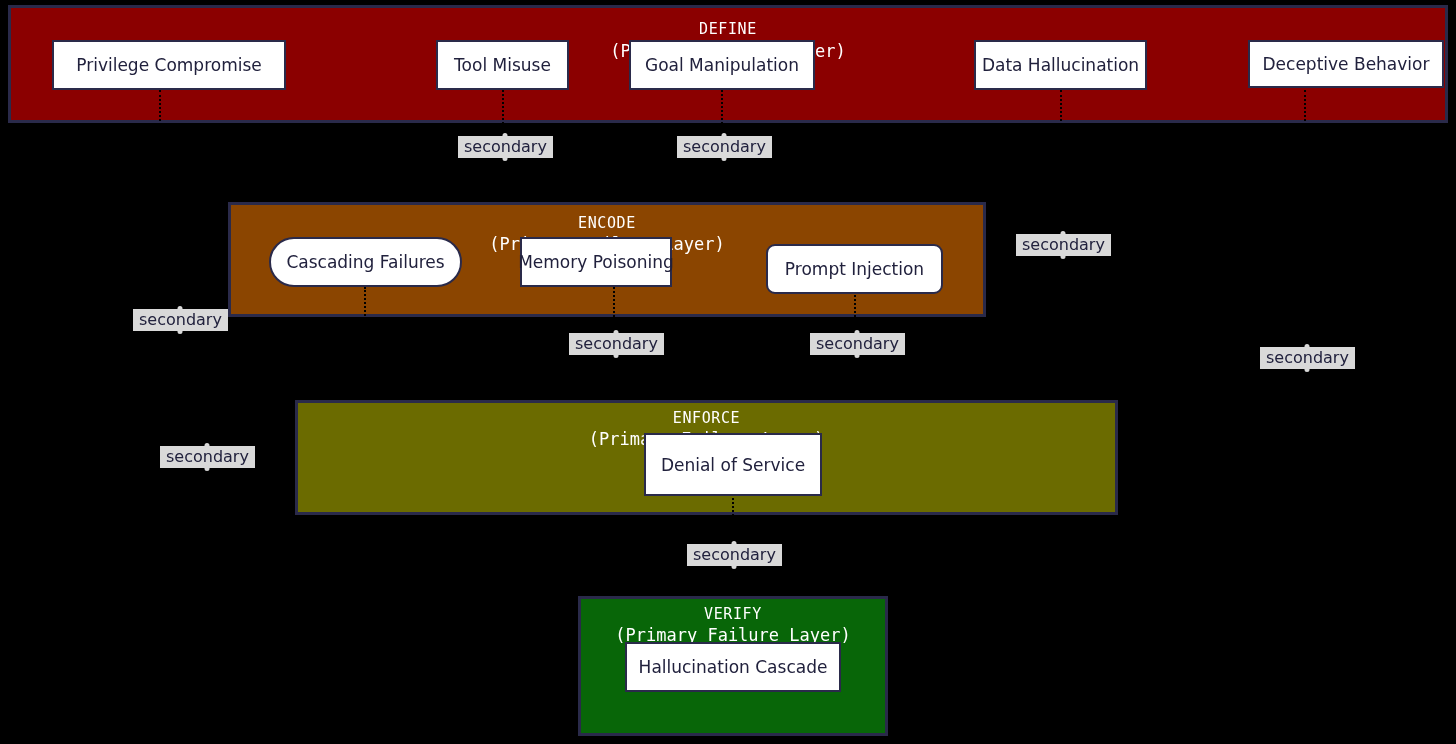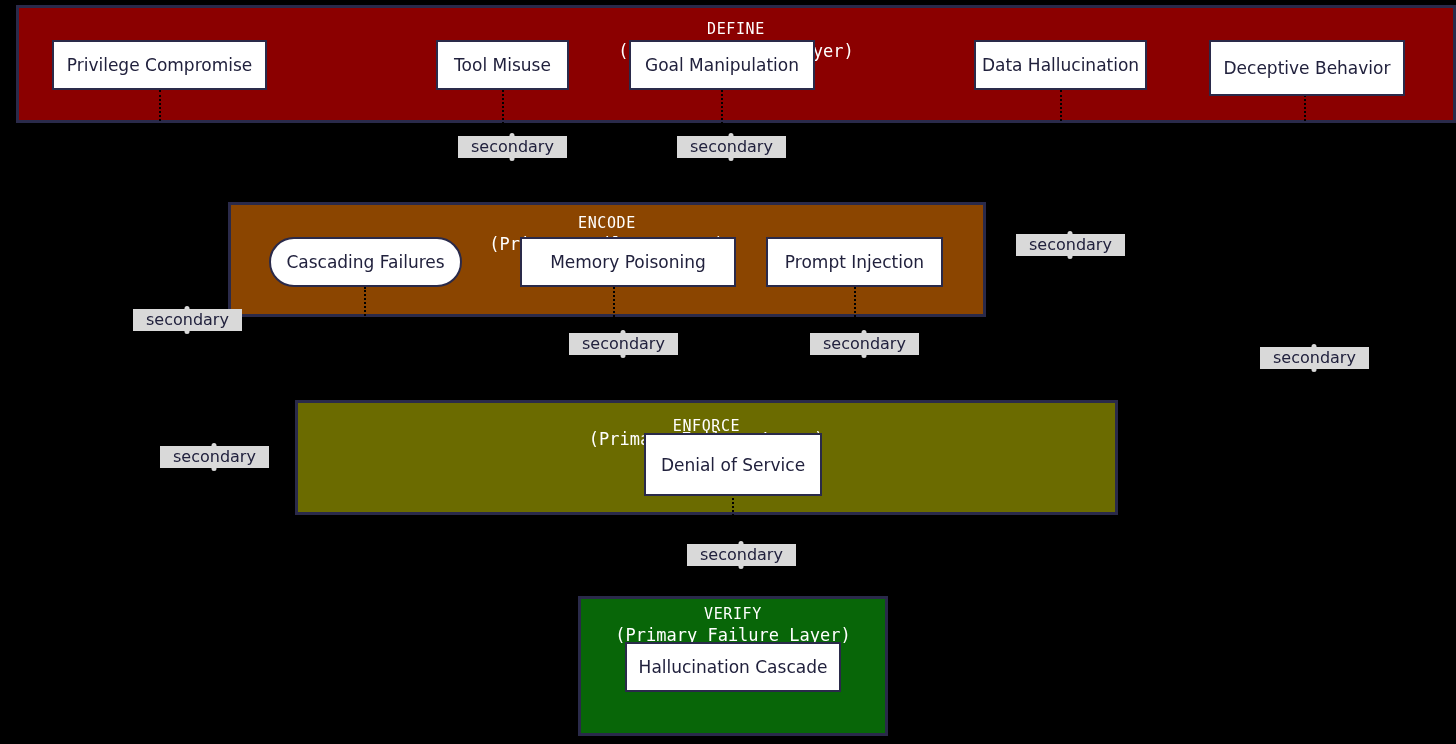--- a/index.html
+++ b/index.html
@@ -76,21 +76,21 @@
     z-index: 4;
   }
 
   
   .edge-label {
     position: absolute;
     background: #d9d9d9;
     color: #21213d;
     font-family: "DejaVu Sans", sans-serif;
     font-size: 16px;
-    padding: 2px 13px;
+    padding: 2px 6px;
     white-space: nowrap;
     line-height: 1.15;
     z-index: 7;
   }
   .edge-label::before,
   .edge-label::after {
     content: "";
     position: absolute;
     left: 50%;
     transform: translateX(-50%);
@@ -100,61 +100,61 @@
     border-radius: 50%;
   }
   .edge-label::before { top: -3px; }
   .edge-label::after  { bottom: -3px; }
 </style>
 </head>
 <body>
 
 <div id="canvas">
 
-  <div class="layer" style="left:16px; top:5px; width:1440px; height:118px; background:#8b0000;">
+  <div class="layer" style="left:8px; top:5px; width:1440px; height:118px; background:#8b0000;">
     <div class="layer-title" style="top:12px;">DEFINE</div>
     <div class="layer-subtitle" style="top:33px;">(Primary Failure Layer)</div>
   </div>
 
-  <div class="node" style="left:52px; top:40px; width:215px; height:50px;">Privilege Compromise</div>
+  <div class="node" style="left:52px; top:40px; width:234px; height:50px;">Privilege Compromise</div>
   <div class="node" style="left:436px; top:40px; width:133px; height:50px;">Tool Misuse</div>
   <div class="node" style="left:629px; top:40px; width:186px; height:50px;">Goal Manipulation</div>
   <div class="node" style="left:974px; top:40px; width:173px; height:50px;">Data Hallucination</div>
-  <div class="node" style="left:1209px; top:40px; width:196px; height:56px;">Deceptive Behavior</div>
+  <div class="node" style="left:1248px; top:40px; width:196px; height:48px;">Deceptive Behavior</div>
 
   <div class="connector" style="left:159px; top:90px; height:35px;"></div>
   <div class="connector" style="left:502px; top:90px; height:46px;"></div>
   <div class="connector" style="left:721px; top:90px; height:46px;"></div>
   <div class="connector" style="left:1060px; top:90px; height:35px;"></div>
   <div class="connector" style="left:1304px; top:90px; height:35px;"></div>
 
   <div class="edge-label" style="left:458px; top:136px;">secondary</div>
   <div class="edge-label" style="left:677px; top:136px;">secondary</div>
 
   <div class="layer" style="left:228px; top:202px; width:758px; height:115px; background:#8b4500;">
     <div class="layer-title" style="top:9px;">ENCODE</div>
     <div class="layer-subtitle" style="top:29px;">(Primary Failure Layer)</div>
   </div>
 
   <div class="node" style="left:269px; top:237px; width:193px; height:50px;border-radius:25px;">Cascading Failures</div>
-  <div class="node" style="left:520px; top:237px; width:216px; height:50px;">Memory Poisoning</div>
-  <div class="node" style="left:766px; top:237px; width:177px; height:50px;">Prompt Injection</div>
+  <div class="node" style="left:520px; top:237px; width:152px; height:50px;">Memory Poisoning</div>
+  <div class="node" style="left:766px; top:244px; width:177px; height:50px;border-radius:9px;">Prompt Injection</div>
 
   <div class="connector" style="left:364px; top:287px; height:32px;"></div>
   <div class="connector" style="left:613px; top:287px; height:46px;"></div>
   <div class="connector" style="left:854px; top:287px; height:46px;"></div>
 
   <div class="edge-label" style="left:1016px; top:234px;">secondary</div>
   <div class="edge-label" style="left:133px; top:309px;">secondary</div>
   <div class="edge-label" style="left:569px; top:333px;">secondary</div>
   <div class="edge-label" style="left:810px; top:333px;">secondary</div>
   <div class="edge-label" style="left:1260px; top:347px;">secondary</div>
 
   <div class="layer" style="left:295px; top:400px; width:823px; height:115px; background:#6b6b00;">
-    <div class="layer-title" style="top:6px;margin-top:8px;">ENFORCE</div>
+    <div class="layer-title" style="top:6px;">ENFORCE</div>
     <div class="layer-subtitle" style="top:26px;">(Primary Failure Layer)</div>
   </div>
 
   <div class="node" style="left:644px; top:433px; width:178px; height:63px;">Denial of Service</div>
 
   <div class="connector" style="left:732px; top:483px; height:61px;"></div>
 
   <div class="edge-label" style="left:160px; top:446px;">secondary</div>
   <div class="edge-label" style="left:687px; top:544px;">secondary</div>
 

